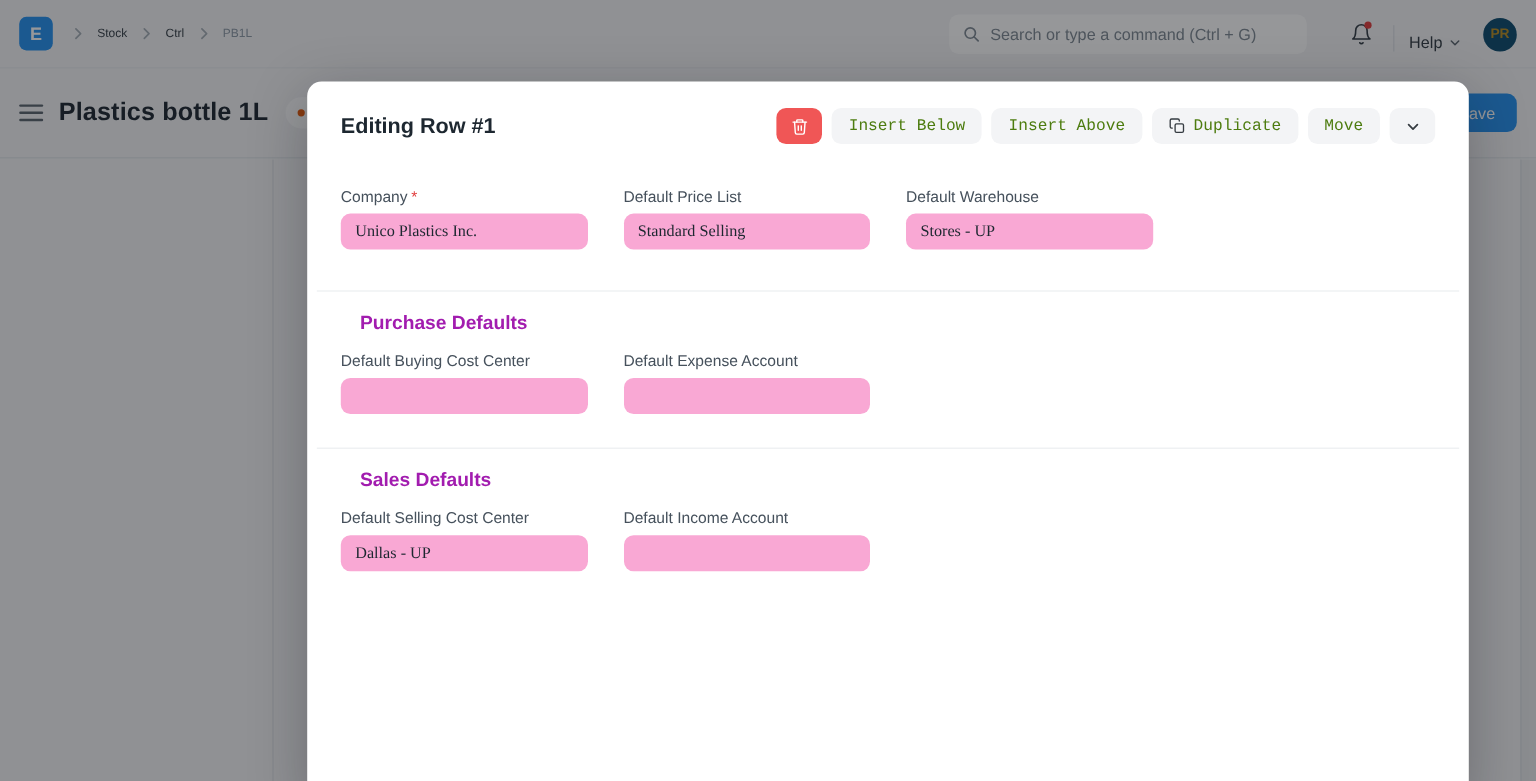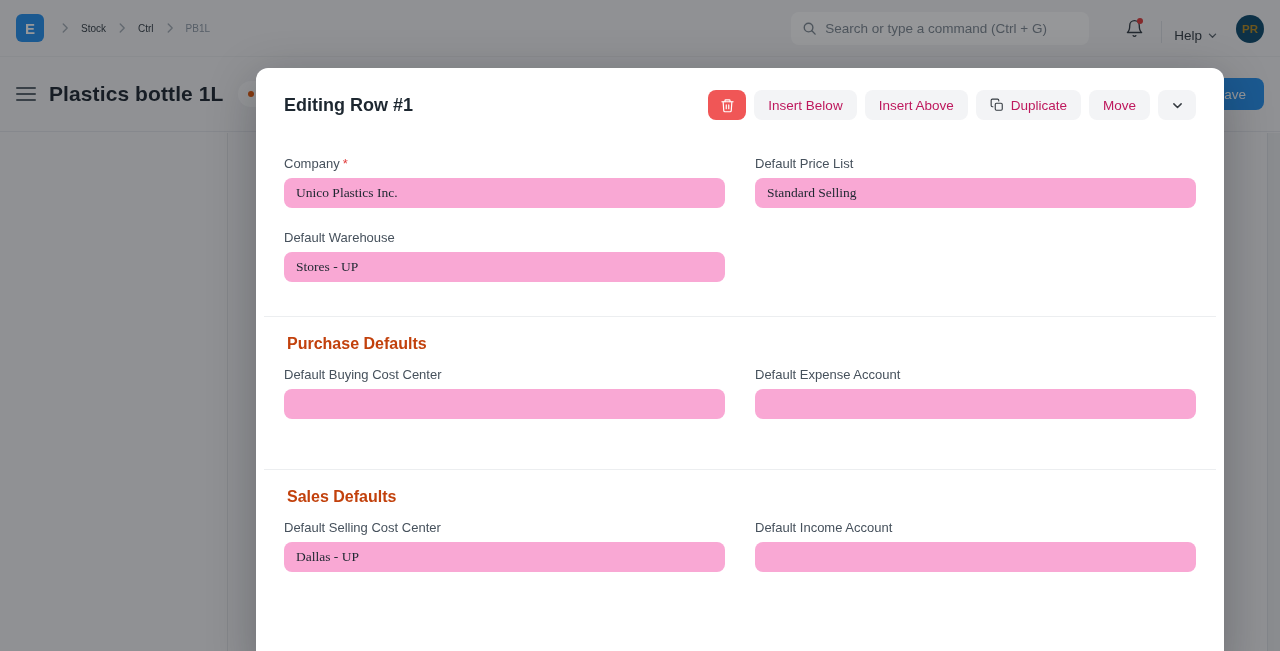--- a/index.html
+++ b/index.html
@@ -51,36 +51,36 @@
   
   .backdrop { position:absolute; inset:0; background:rgba(15,18,23,0.44); }
 
   
   .modal { position:absolute; left:256px; top:68px; width:968px; height:600px; background:#fff;
     border-radius:12px; box-shadow:0 12px 48px rgba(10,15,20,0.28); }
   .modal-header { display:flex; align-items:center; justify-content:space-between;
     padding:22px 28px 0 28px; }
   .modal-title { font-size:18px; font-weight:bold; color:#1d2730; }
   .toolbar { display:flex; gap:8px; }
-  .tbtn { height:30px; border:none; border-radius:8px; background:#f3f4f6; color:#be185d;
+  .tbtn { height:30px; border:none; border-radius:8px; background:#f3f4f6; color:#4d7c0f;
     font-size:13.5px; padding:0 14px; display:flex; align-items:center; gap:7px;
-    font-family:Liberation Sans, sans-serif; cursor:pointer; }
+    font-family:Liberation Mono, monospace; cursor:pointer; }
   .tbtn.danger { background:#f05656; width:38px; justify-content:center; padding:0; }
   .tbtn.icon-only { width:38px; justify-content:center; padding:0; }
 
   .form { padding:36px 28px 0 28px; }
-  .fgrid { display:grid; grid-template-columns:1fr 1fr; column-gap:30px; row-gap:22px; }
+  .fgrid { display:grid; grid-template-columns:1fr 1fr 1fr 1fr; column-gap:30px; row-gap:22px; }
   .field label { display:block; font-size:13px; color:#46515c; margin-bottom:7px; }
   .req { color:#e03b3b; margin-left:3px; }
   .field input { width:100%; height:30px; border:none; border-radius:8px; background:#f9a8d4;
     padding:0 12px; font-size:13.5px; color:#1d2730; outline:none;
     font-family:Liberation Serif, serif; }
   .sect-divider { border:none; border-top:1px solid #eceef0; margin:34px -20px 0 -20px; }
   .sect-divider.second { margin-top:28px; }
-  .sect-title { font-size:16px; font-weight:bold; color:#c2410c; margin:18px 0 14px 3px; }
+  .sect-title { font-size:16px; font-weight:bold; color:#a21caf; margin:18px 0 14px 16px; }
 </style>
 </head>
 <body>
 
 <header class="navbar">
   <div class="logo">E</div>
   <nav class="crumbs">
     <span class="chev">
       <svg width="14" height="14" viewBox="0 0 16 16">
           <path d="M6 3.5 L10.5 8 L6 12.5" fill="none" stroke="currentColor" stroke-width="1.6" stroke-linecap="round" stroke-linejoin="round"></path>

